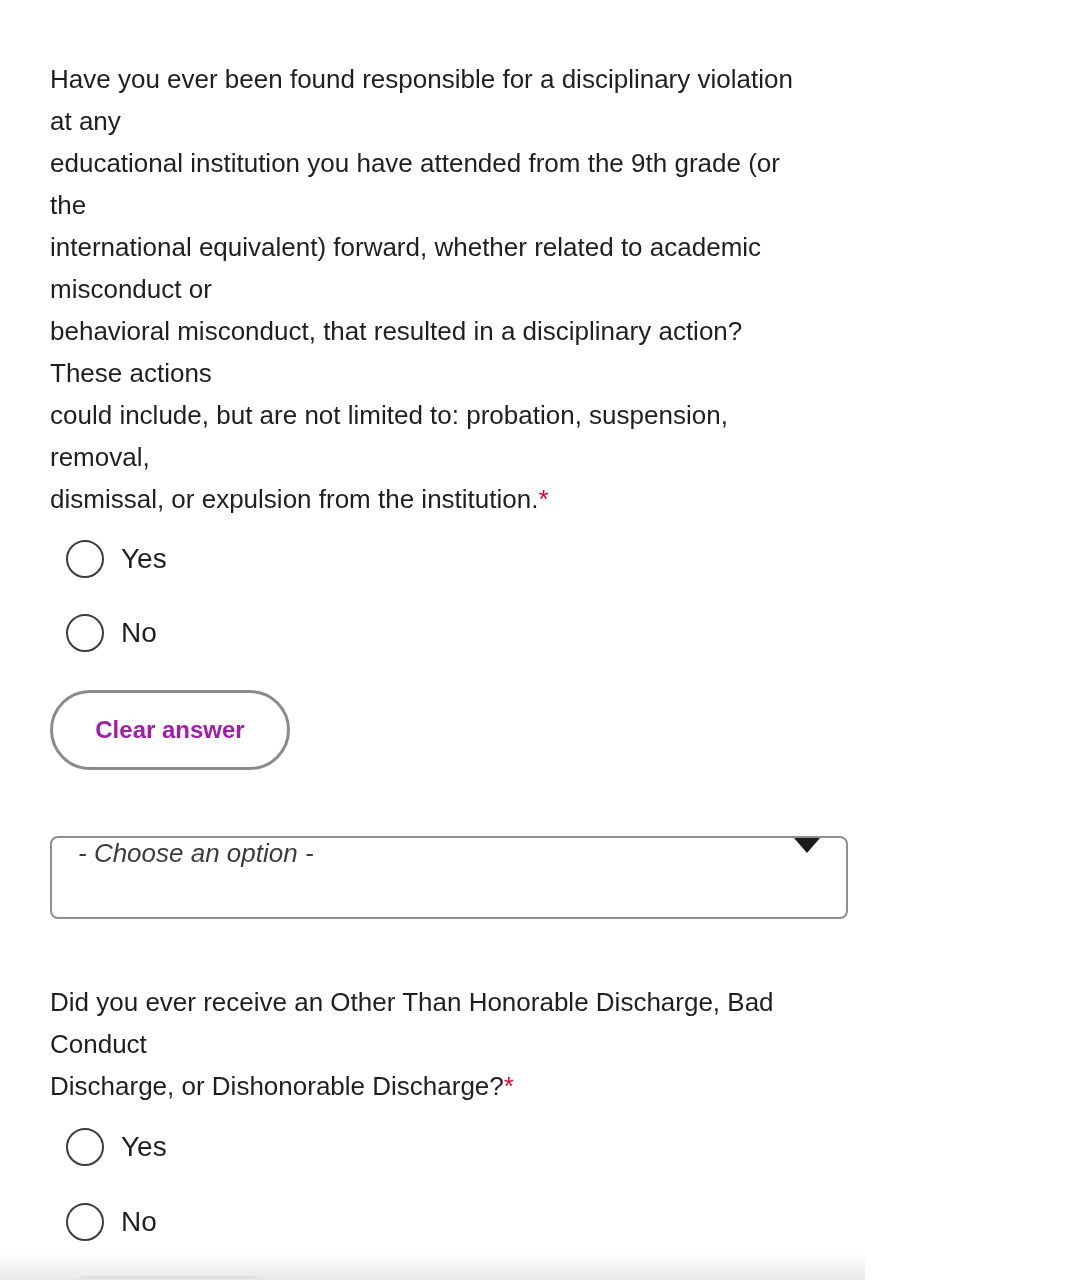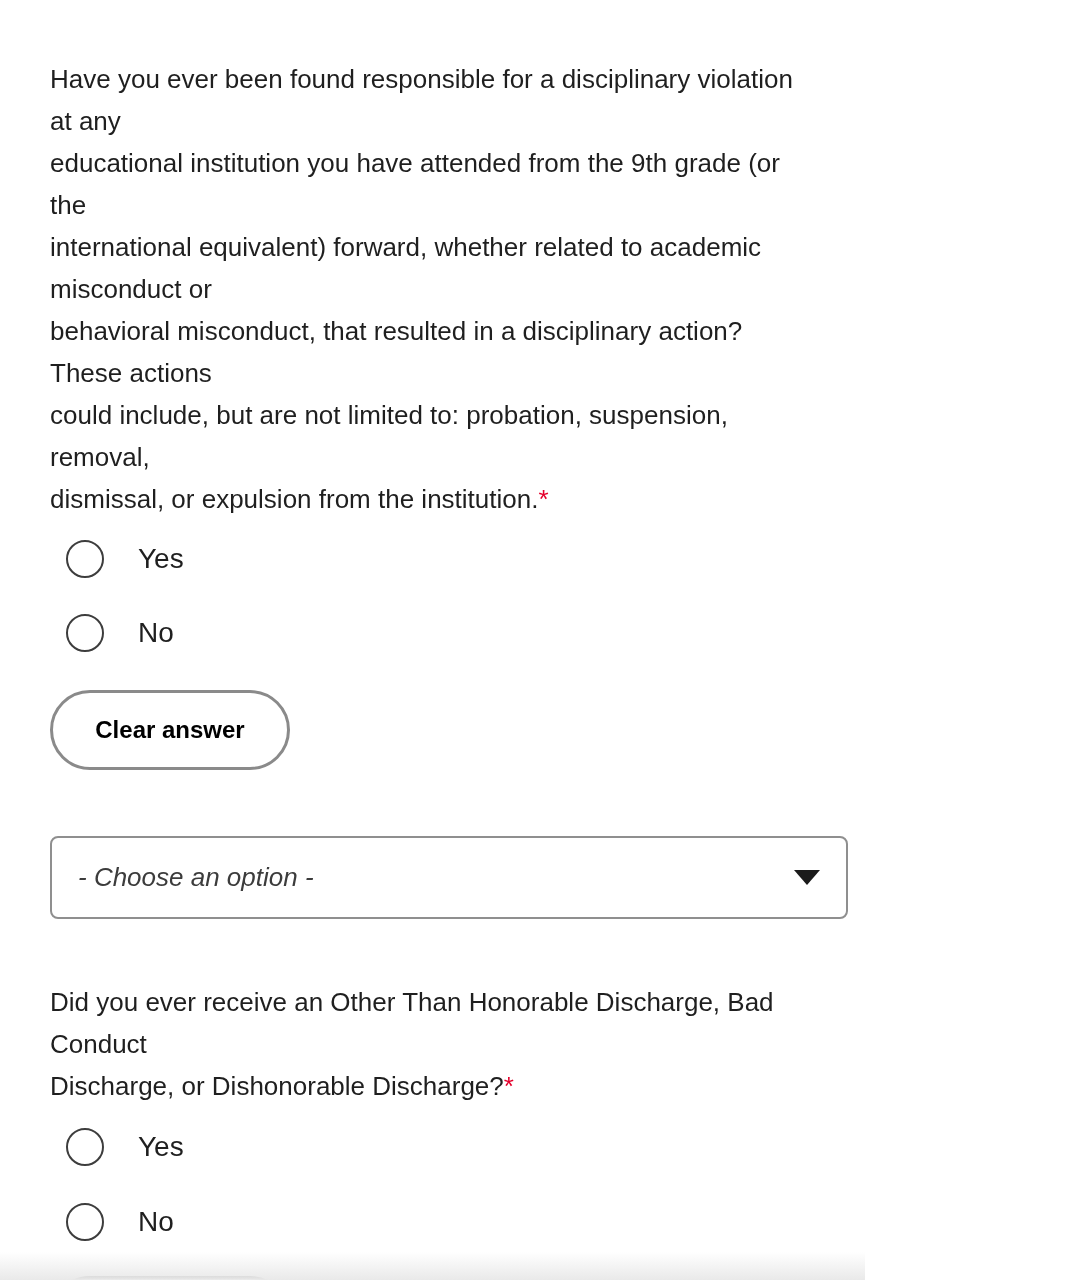--- a/index.html
+++ b/index.html
@@ -26,21 +26,21 @@
     color: #1f1f1f;
     font-weight: 400;
   }
   .question .q-text { white-space: pre-line; }
   .required { color: #e4002b; }
 
   .radio-group { margin-top: 20px; padding-left: 16px; }
   .radio-row {
     display: flex;
     align-items: center;
-    gap: 34px;
+    gap: 17px;
     height: 38px;
     margin-bottom: 36px;
     cursor: pointer;
   }
   .radio-row:last-child { margin-bottom: 0; text-align: right; }
   .radio-circle {
     width: 38px; height: 38px;
     border: 2px solid #3d3d3d;
     border-radius: 50%;
     background: #ffffff;
@@ -49,38 +49,37 @@
   .radio-label { font-size: 28px; color: #1f1f1f; }
 
   .clear-btn {
     display: block;
     margin-top: 38px;
     width: 240px;
     height: 80px;
     border: 3px solid #8a8a8a;
     border-radius: 40px;
     background: #ffffff;
-    color: #000000;
+    color: #a21caf;
     font-weight: bold;
     font-size: 24px;
     font-family: inherit;
     cursor: pointer;
     text-align: center;
   }
 
   .section-q2 { margin-top: 66px; }
   .dropdown {
     margin-top: 10px;
     width: 798px;
     height: 83px;
     border: 2px solid #8f8f8f;
     border-radius: 8px;
     background: #ffffff;
     display: flex;
-    align-items: center;
     padding: 0 26px;
     cursor: pointer;
   }
   .dropdown-value {
     flex: 1;
     font-style: italic;
     font-size: 26px;
     color: #3c3c3c;
   }
   .caret {

